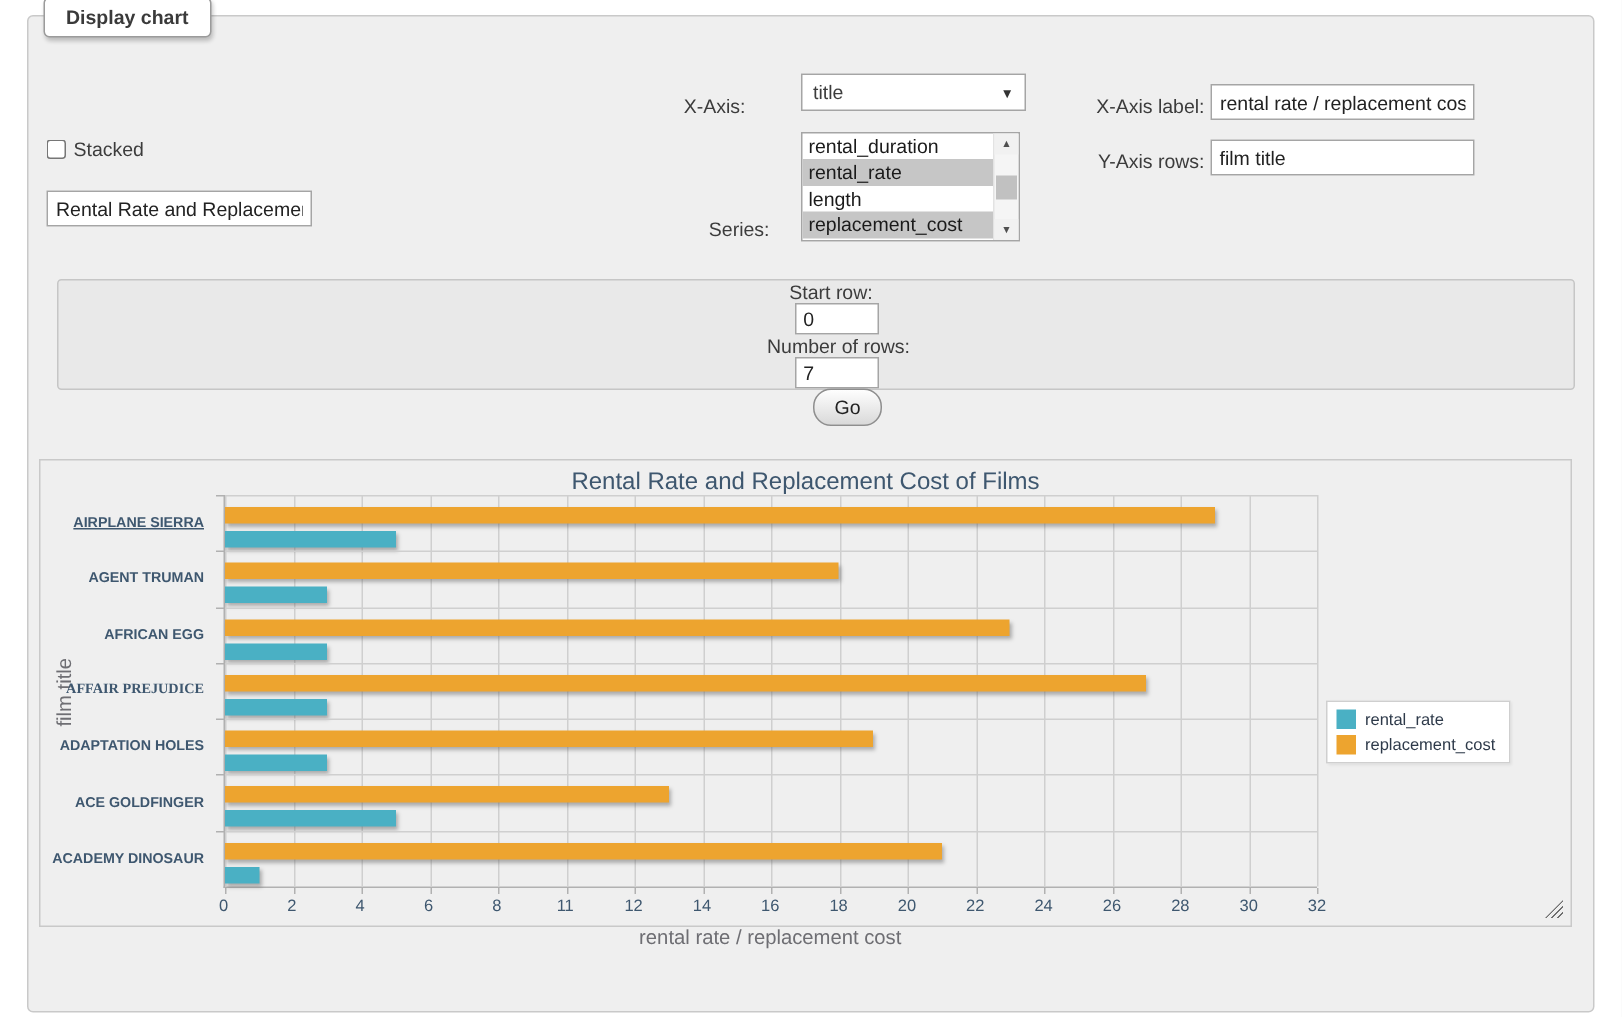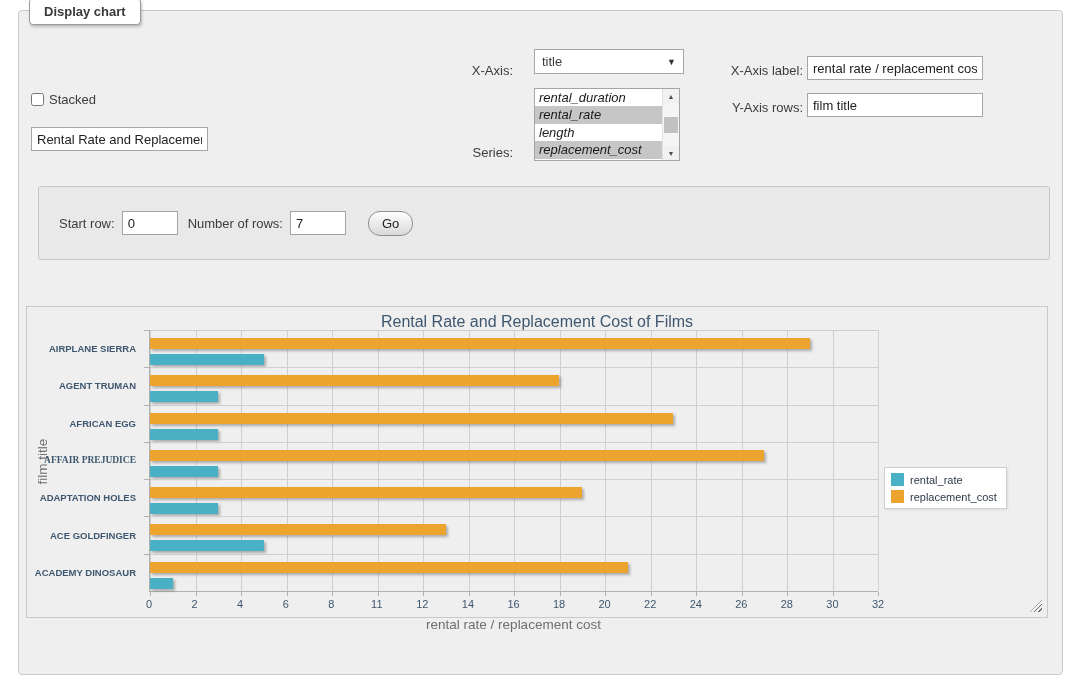--- a/index.html
+++ b/index.html
@@ -14,45 +14,45 @@
                   box-shadow:1px 2px 3px rgba(0,0,0,0.22); }
   .radio-row { position:absolute; left:12px; top:50px; display:flex; align-items:center; }
   .radio-row label { display:flex; align-items:center; margin-right:9px; cursor:default; }
   .radio-row input { margin-right:4px; }
   .stacked-row { position:absolute; left:12px; top:81px; display:flex; align-items:center; }
   .stacked-row input { margin-right:5px; }
   input[type=text] { border:1px solid #A5A5A5; background:#fff; color:#222;
                      font:13px "Liberation Sans", sans-serif; padding:2px 5px; }
   .title-input { position:absolute; left:12px; top:116px; width:177px; height:24px; }
   .lbl { position:absolute; white-space:nowrap; text-align:right; }
-  .lbl-xaxis  { left:420px; top:52px;  width:74px; }
+  .lbl-xaxis  { left:404px; top:52px;  width:74px; }
   .lbl-series { left:420px; top:134px; width:74px; }
   .lbl-xlabel { left:685px; top:52px;  width:99px; }
   .lbl-ylabel { left:685px; top:89px;  width:99px; }
   .select { position:absolute; left:515px; top:38px; width:150px; height:25px;
             background:#fff; border:1px solid #A5A5A5; display:flex; align-items:center;
             justify-content:space-between; padding:0 7px; cursor:default; }
   .sel-arrow { font-size:9px; color:#333; }
   .listbox { position:absolute; left:515px; top:77px; width:146px; height:73px;
              background:#fff; border:1px solid #A5A5A5; display:flex; overflow:hidden; }
-  .listbox-items { flex:1;font-style:italic; }
+  .listbox-items { flex:1; }
   .lb-item { height:17.4px; line-height:17.4px; padding-left:4px; font-size:13px;
              color:#1A1A1A; white-space:nowrap; overflow:hidden; }
   .lb-item.sel { background:#C6C6C6; }
   .sb { width:17px; background:#F5F5F5; border-left:1px solid #E3E3E3;
         display:flex; flex-direction:column; }
   .sb-btn { height:14px; display:flex; align-items:center; justify-content:center;
             font-size:7px; color:#4F4F4F; background:#F1F1F1; }
   .sb-track { flex:1; position:relative; }
   .sb-thumb { position:absolute; left:1px; right:1px; top:32%; height:38%; background:#C1C1C1; }
   .input-xlabel { position:absolute; left:788px; top:45px; width:176px; height:24px; }
   .input-ylabel { position:absolute; left:788px; top:82px; width:176px; height:24px; }
   .rows-box { position:absolute; left:19px; top:175px; width:1012px; height:74px;
               background:#E9E9E9; border:1px solid #C6C6C6; border-radius:3px;
-              display:flex; align-items:center; padding-left:20px; }
+              display:flex; align-items:center; padding-left:20px;flex-direction:column; }
   .rows-box .num-input { width:56px; height:24px; margin-left:7px; }
   .rows-box .rlabel { margin-left:10px; }
   .go-btn { margin-left:22px; padding:4px 13px; border:1px solid #8E8E8E; border-radius:12px;
             background:linear-gradient(#FEFEFE,#D9D9D9); font:13px "Liberation Sans",sans-serif;
             color:#222; cursor:default; }
   
   .chart-box { position:absolute; left:7px; top:295px; width:1022px; height:312px;
                background:#EFEFEF; border:1px solid #C9C9C9; }
   .chart-title { position:absolute; left:0; right:0; top:6px; text-align:center;
                  font-size:16px; color:#3E576F; }
@@ -134,21 +134,21 @@
     <input type="text" class="num-input" value="7" style="">
     <button class="go-btn">Go</button>
   </div>
 
   <div class="chart-box">
     <div class="chart-title">Rental Rate and Replacement Cost of Films</div>
     <div class="yaxis-title">
       <span>film title</span>
     </div>
     <div class="cat-labels">
-        <div class="cat-label" style="top: calc(7.14286% - 6px);">AIRPLANE SIERRA</div>
+        <div class="cat-label" style="top: calc(7.14286% - 6px); text-decoration: underline;">AIRPLANE SIERRA</div>
         <div class="cat-label" style="top: calc(21.4286% - 6px);">AGENT TRUMAN</div>
         <div class="cat-label" style="top: calc(35.7143% - 6px);">AFRICAN EGG</div>
         <div class="cat-label" style="top: calc(50% - 6px); font-family: Liberation Serif, serif;">AFFAIR PREJUDICE</div>
         <div class="cat-label" style="top: calc(64.2857% - 6px);">ADAPTATION HOLES</div>
         <div class="cat-label" style="top: calc(78.5714% - 6px);">ACE GOLDFINGER</div>
         <div class="cat-label" style="top: calc(92.8571% - 6px);">ACADEMY DINOSAUR</div>
       </div>
     <div class="plot">
         <div class="vgrid" style="left: 0%;"></div>
         <div class="xtickmark" style="left: 0%;"></div>

